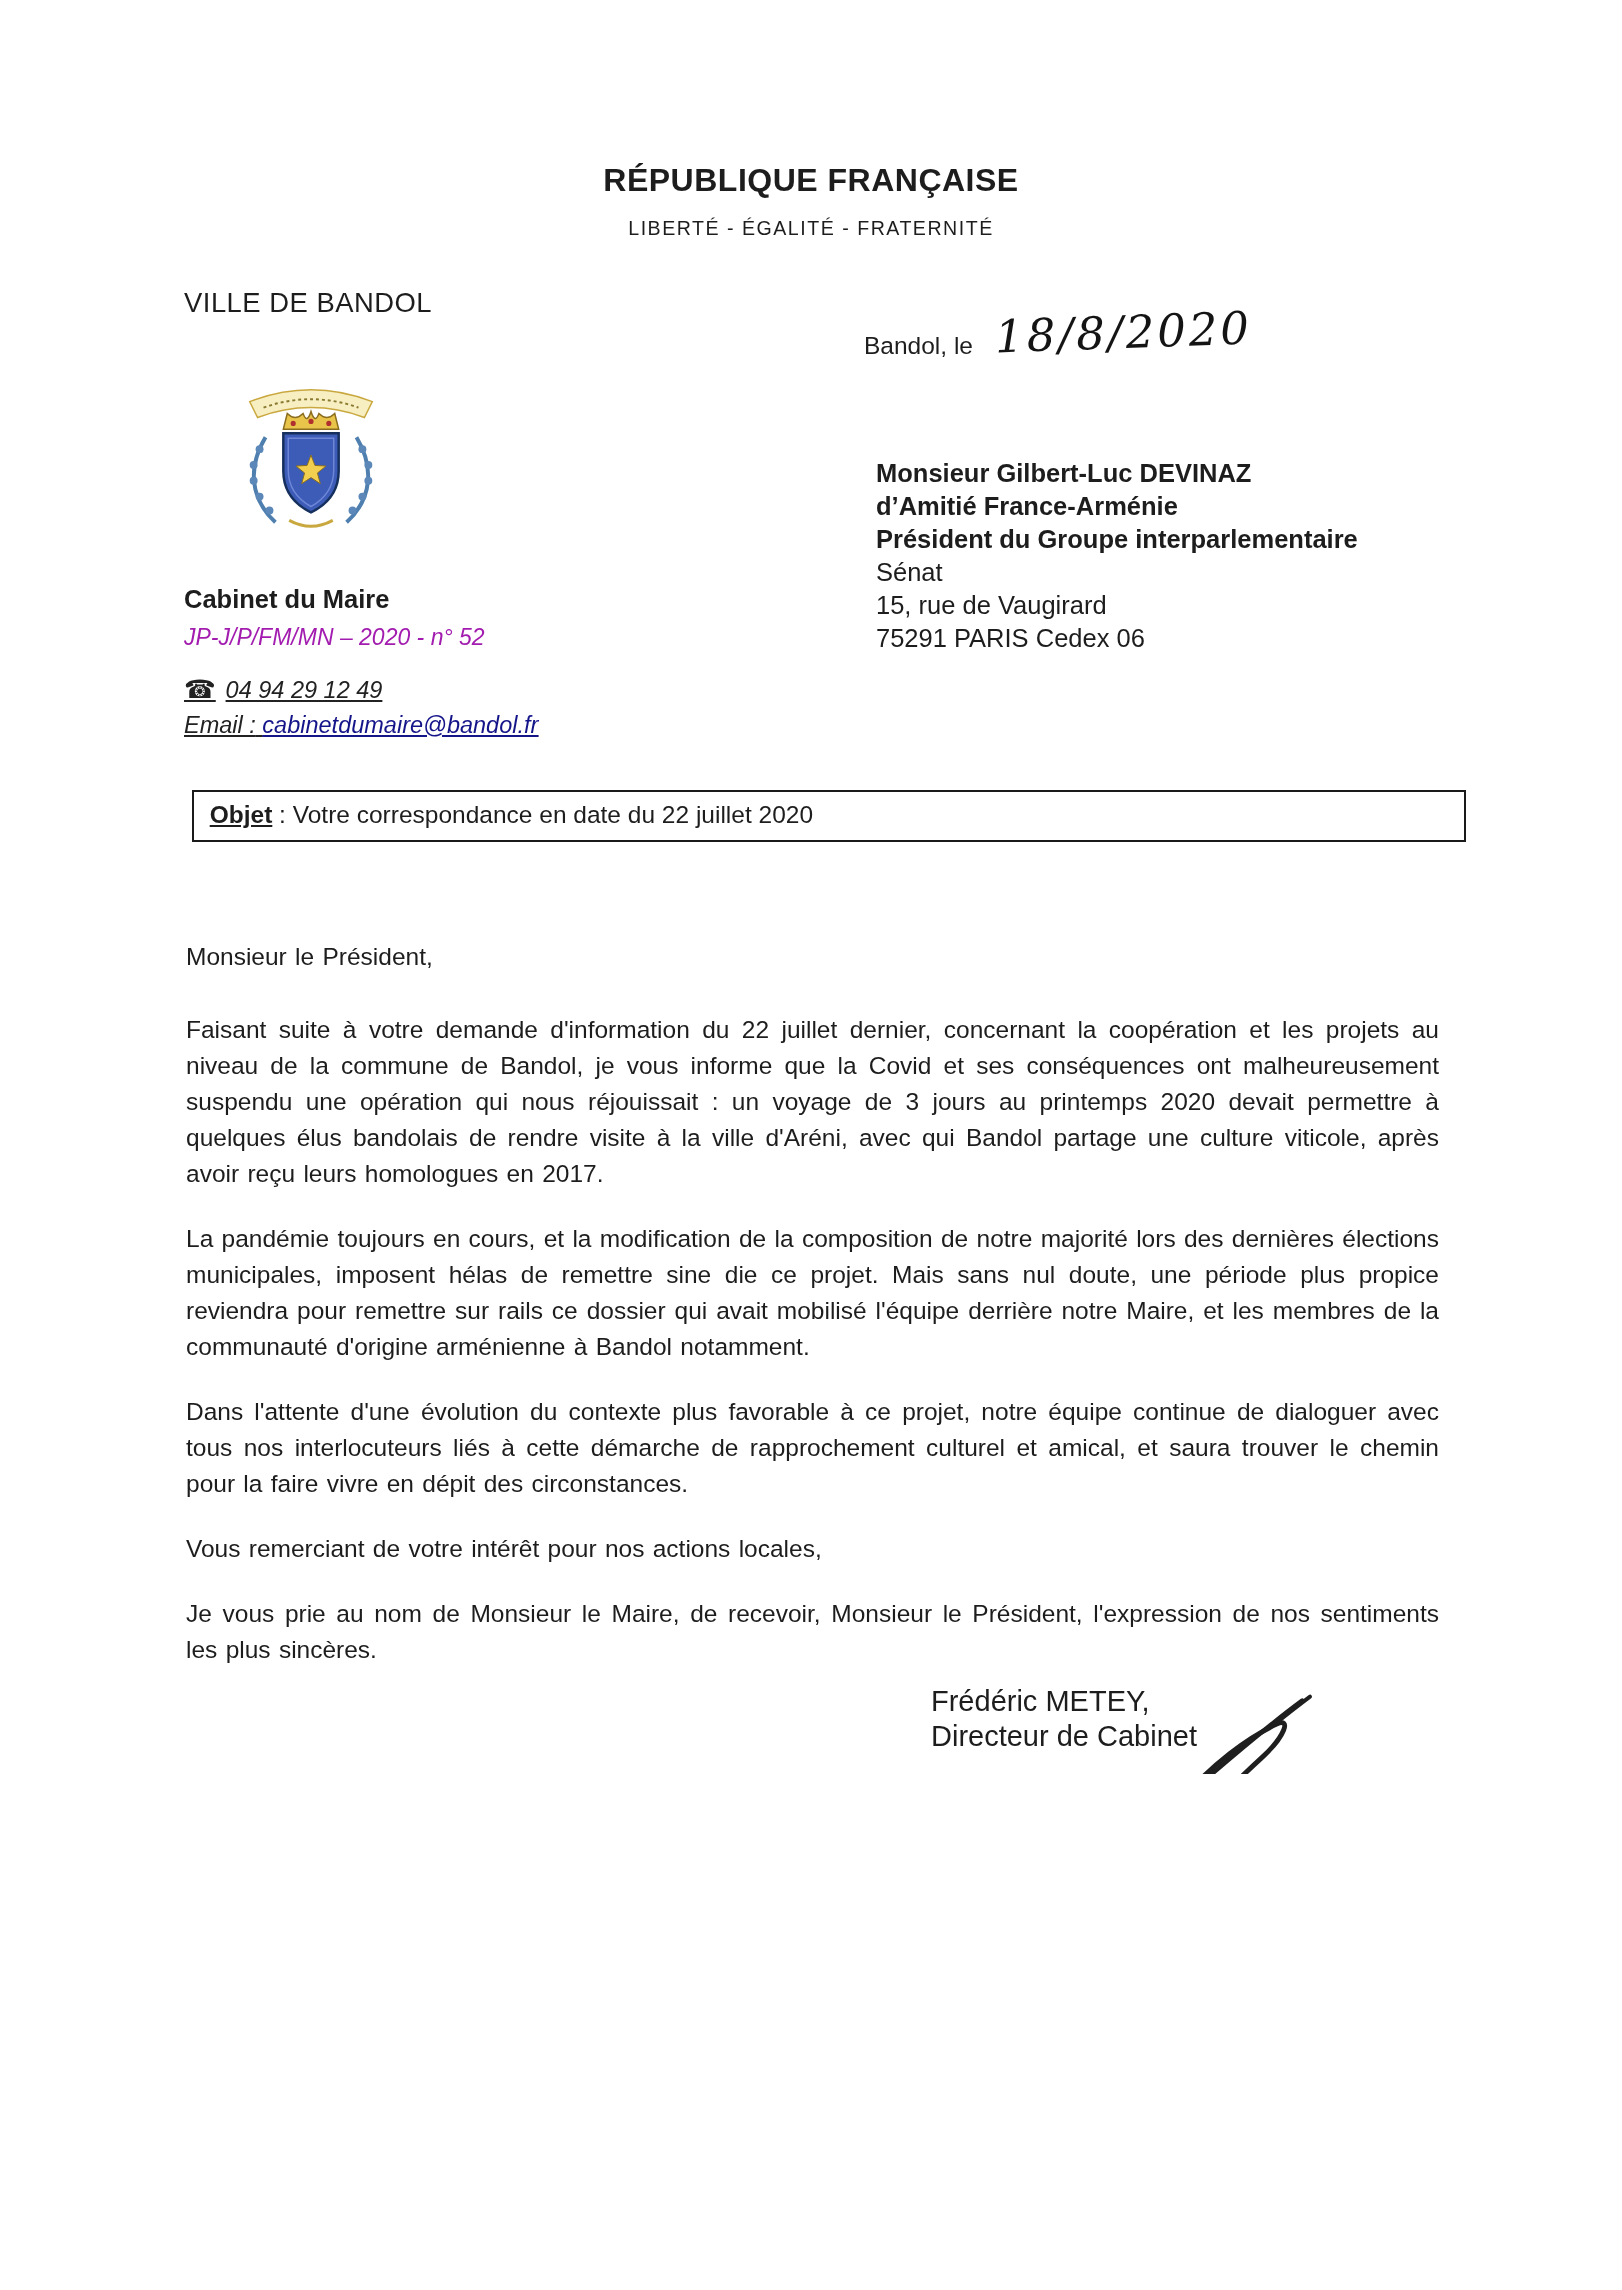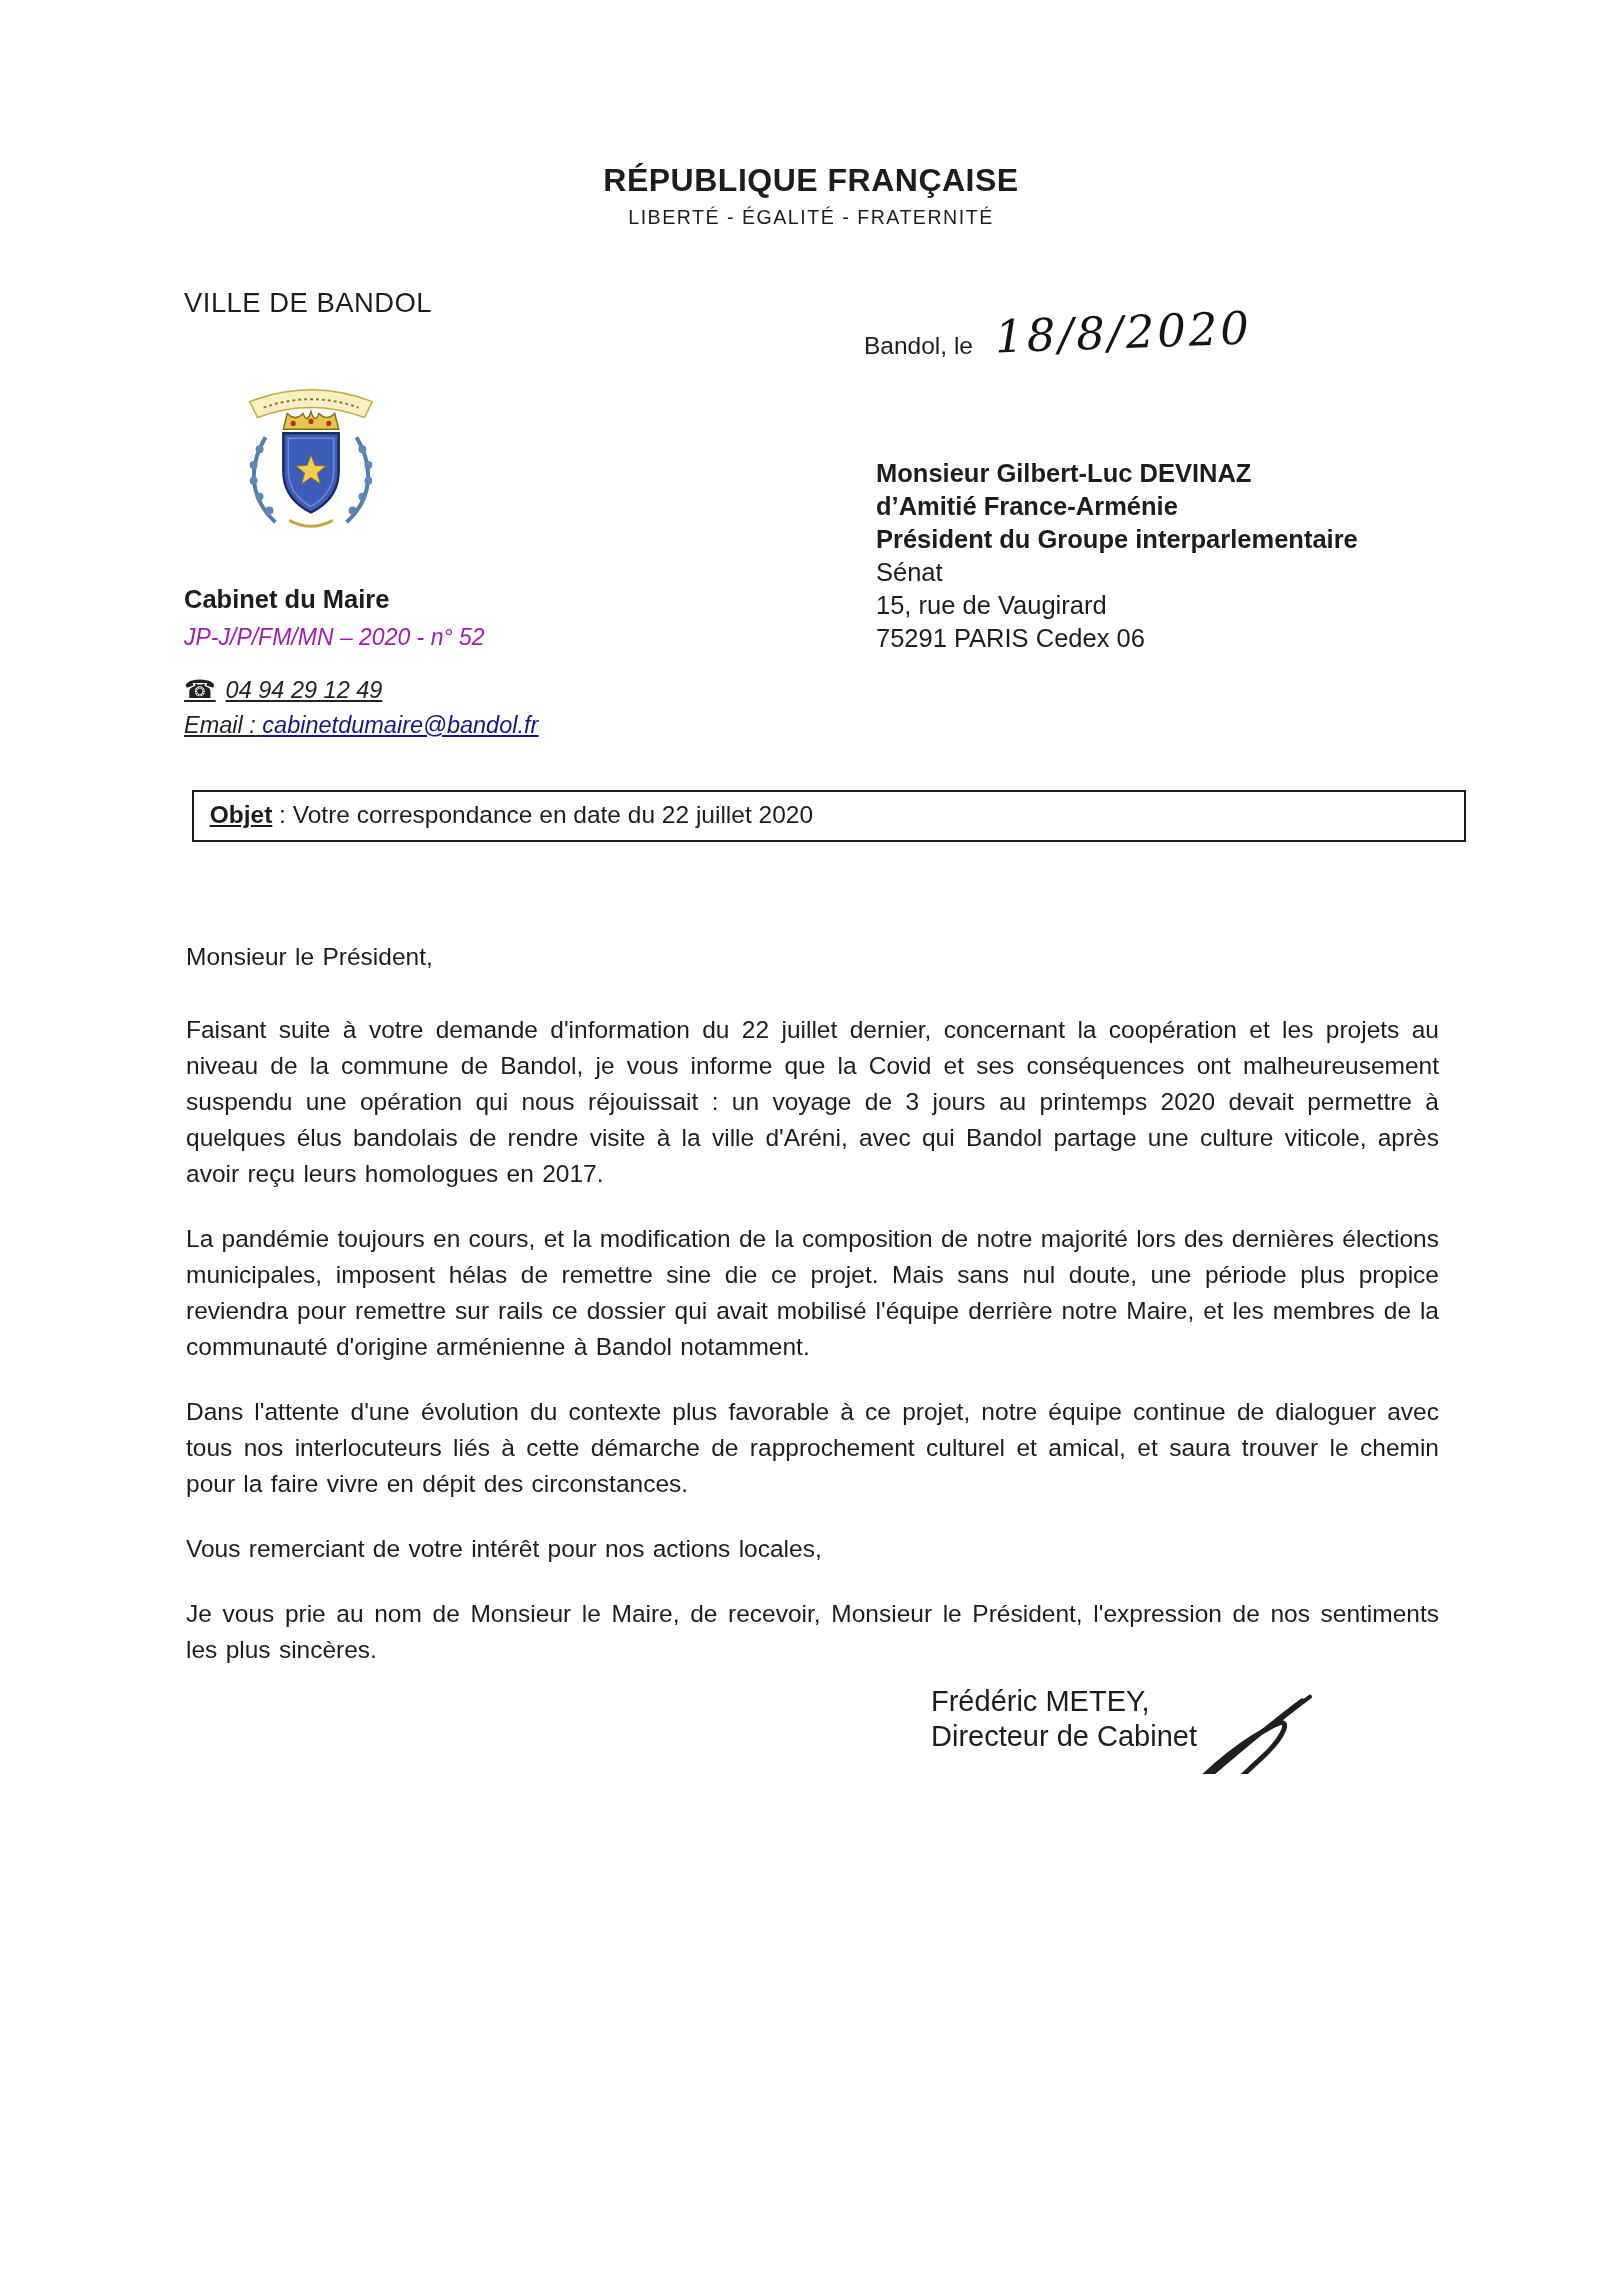--- a/index.html
+++ b/index.html
@@ -9,21 +9,21 @@
     width:1622px; height:1774px;
     background:#ffffff;
     font-family:"Liberation Sans", sans-serif;
     color:#1d1d1d;
     overflow:hidden;
   }
 
   
   .rf-header { position:absolute; top:162px; left:0; width:100%; text-align:center; }
   .rf-title  { font-size:32px; font-weight:bold; letter-spacing:0.5px; }
-  .rf-motto  { font-size:19.6px; margin-top:7px; letter-spacing:1.5px; }
+  .rf-motto  { font-size:19.6px; margin-top:18px; letter-spacing:1.5px; }
 
   
   .city-name { position:absolute; left:184px; top:287px; font-size:27.4px; letter-spacing:0.5px; }
   .coat      { position:absolute; left:230px; top:372px; width:162px; height:178px; }
   .office-block { position:absolute; left:184px; top:585px; }
   .office    { font-weight:bold; font-size:25.5px; }
   .ref       { font-style:italic; font-size:23px; margin-top:9.8px; color:#a21caf; }
   .contact   { position:absolute; left:184px; top:674px; font-style:italic; font-size:23.5px; color:#222; }
   .contact .line { margin-top:7.8px;text-decoration:underline; }
   .contact .line:first-child { margin-top:0; }

